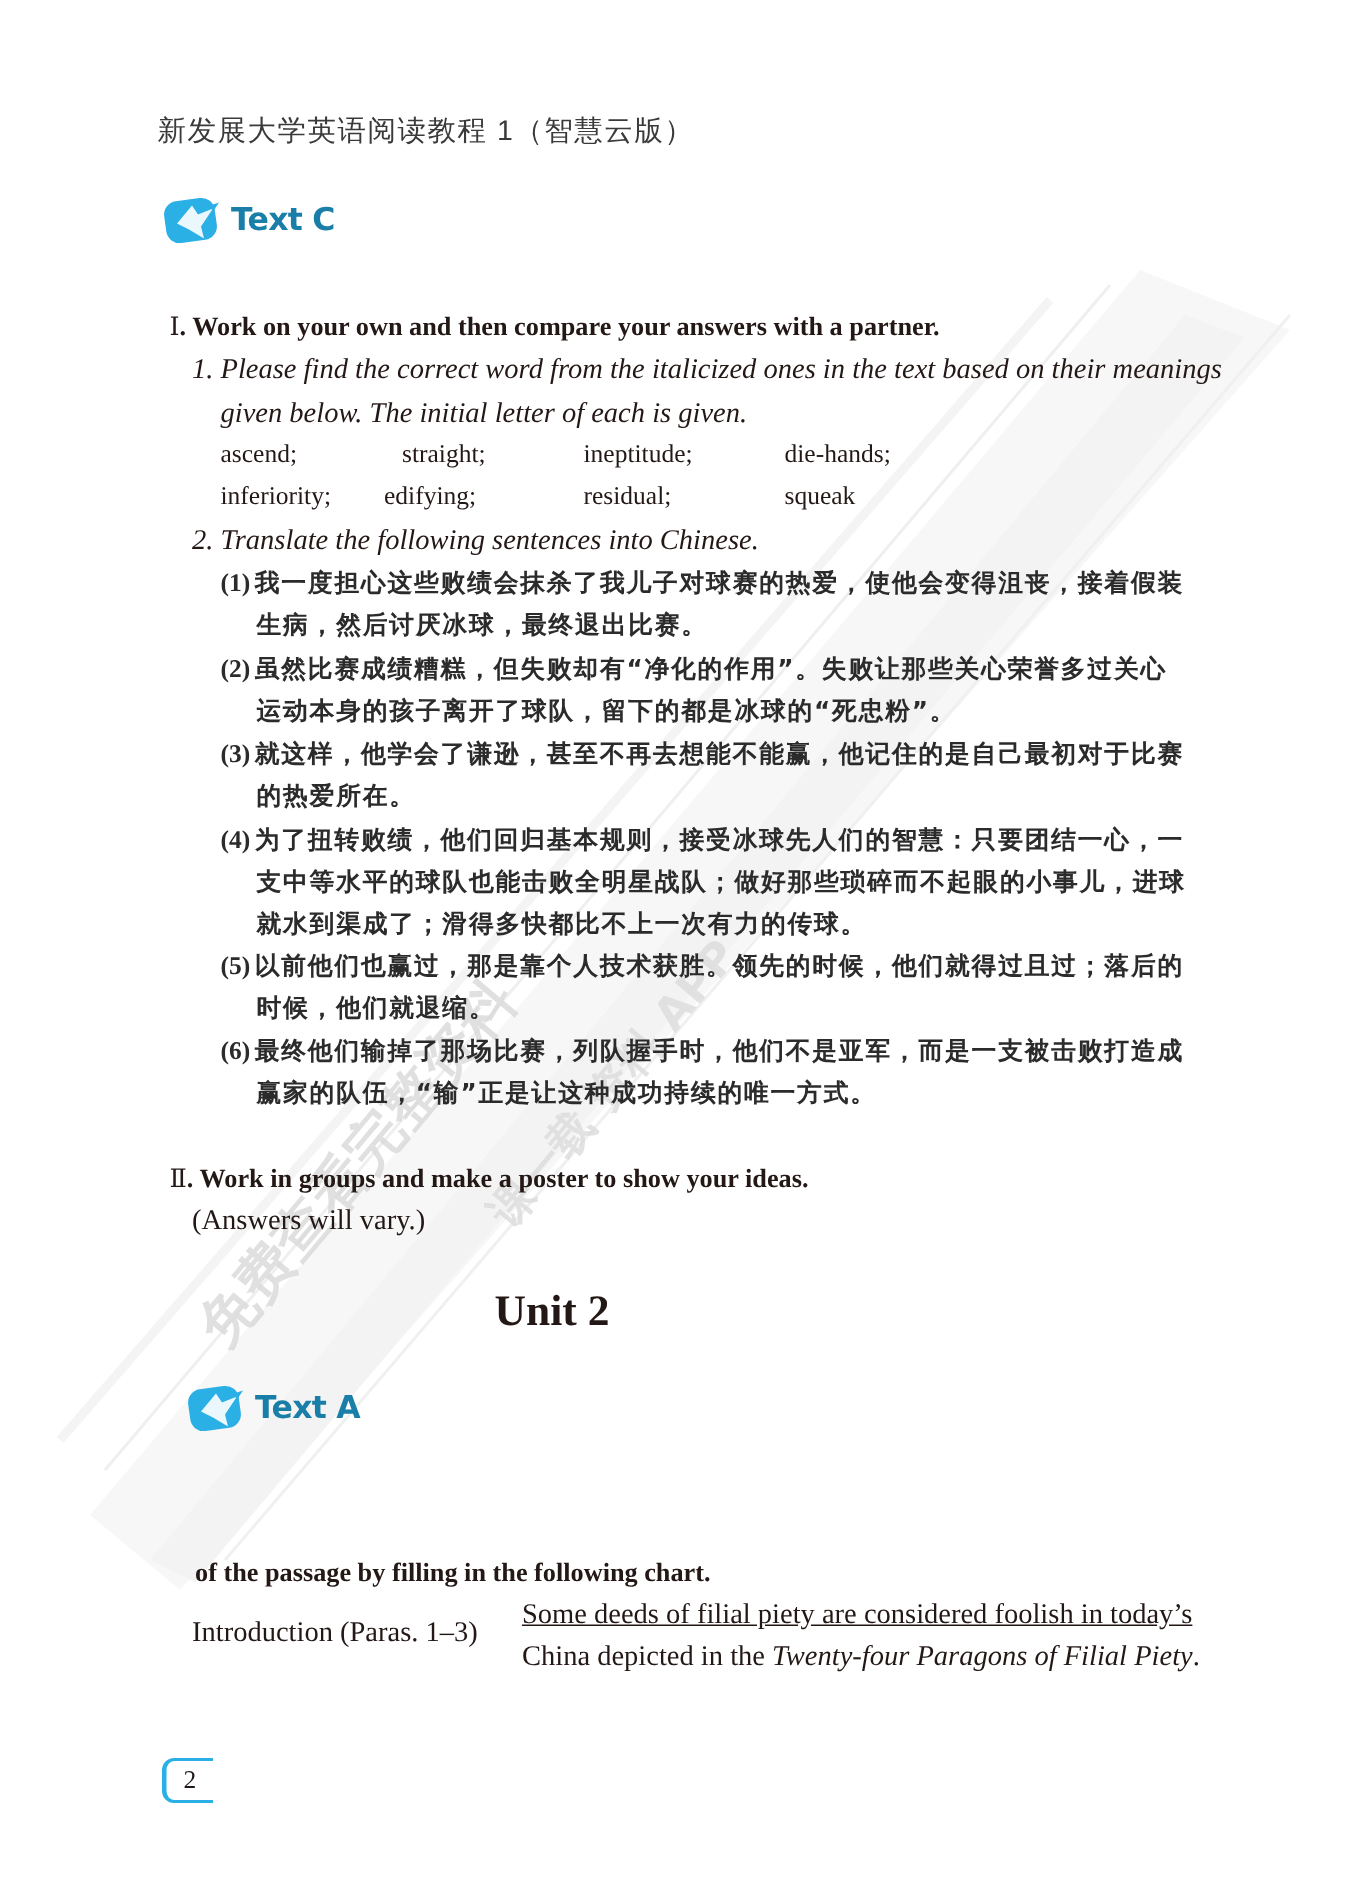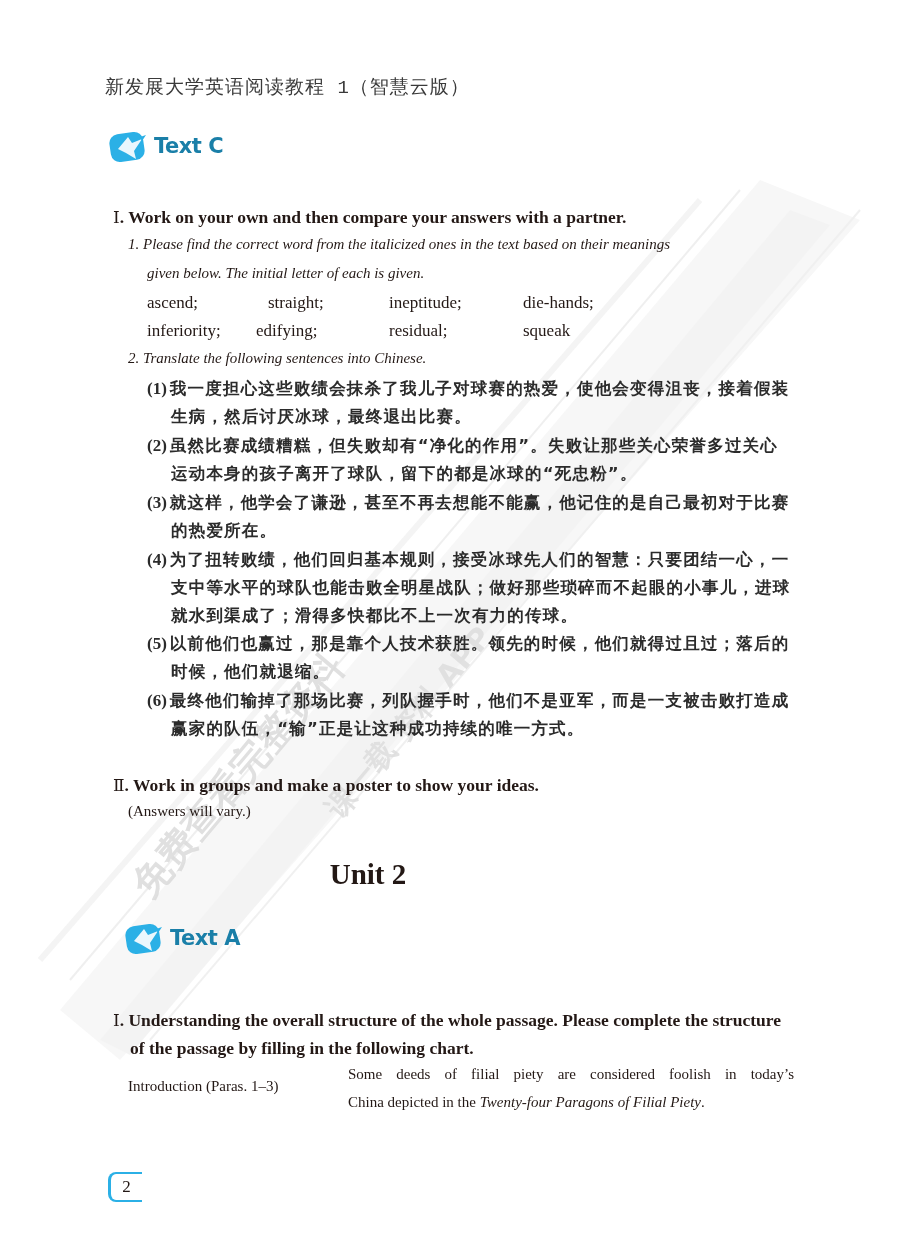--- a/index.html
+++ b/index.html
@@ -6,50 +6,50 @@
     body {
       width: 902px; height: 1257px; background: #ffffff; position: relative; overflow: hidden;
       font-family: "Liberation Serif", "DejaVu Serif", serif; color: #231815;
     }
     .watermark {
       position: absolute; left: 0; top: 0; width: 902px; height: 1257px; pointer-events: none; z-index: 0;
     }
     .page { position: absolute; left: 0; top: 0; width: 902px; height: 1257px; z-index: 1; }
     .running-head {
       position: absolute; left: 105px; top: 74px; font-size: 19px; letter-spacing: 1px; color: #3a3a3a;
-      font-family: Liberation Mono, monospace;
+      font-family: Liberation Sans, sans-serif;
     }
     .text-badge { position: absolute; display: flex; align-items: center; }
     .badge-icon { width: 42px; height: 34px; margin-right: 4px; }
     .badge-label {
       font-family: "DejaVu Sans", "Liberation Sans", sans-serif; font-weight: bold; color: #1a7fa8;
       font-size: 21px; letter-spacing: -0.5px;
     }
     .section-head {
       position: absolute; font-weight: bold; font-size: 17.5px; color: #231815; white-space: nowrap;
     }
     .roman { font-weight: normal; font-family: "DejaVu Serif", serif; font-size: 17px; }
-    .line { position: absolute; font-size: 15px; white-space: nowrap; color: #231815; }
+    .line { position: absolute; font-size: 19px; white-space: nowrap; color: #231815; }
     .ital { font-style: italic; }
     .word { position: absolute; font-size: 17px; }
     .zh {
       position: absolute; font-family: "DejaVu Sans", sans-serif; font-size: 16.5px; color: #2b2b2b;
       white-space: nowrap; letter-spacing: 1.2px; font-weight: bold;
     }
     .num { font-family: "Liberation Serif", serif; font-size: 17px; letter-spacing: 0; margin-right: 3px; }
     .unit-title {
       position: absolute; left: 0; width: 736px; top: 858px; text-align: center; font-weight: bold; font-size: 29px; color: #231815;
     }
     .page-number {
       position: absolute; left: 108px; top: 1172px; width: 34px; height: 30px;
       border-left: 3px solid #2bb0e6; border-top: 2px solid #2bb0e6; border-bottom: 2px solid #2bb0e6;
       border-radius: 8px 0 0 8px; box-sizing: border-box;
       display: flex; align-items: center; justify-content: center; font-size: 17px; color: #231815;
     }
-    .just { text-align: justify; text-align-last: justify; }
+    .just { text-align: justify; text-align-last: justify; text-decoration: underline; }
   </style>
 </head>
 <body>
 
 <svg class="watermark" viewBox="0 0 902 1257" xmlns="http://www.w3.org/2000/svg">
   <g opacity="0.55">
     <polygon points="60,1010 760,180 860,220 120,1060" fill="#f1f1f1"></polygon>
     <polygon points="100,1040 790,210 830,225 130,1055" fill="#ebebeb"></polygon>
     <line x1="70" y1="980" x2="740" y2="190" stroke="#e2e2e2" stroke-width="2"></line>
     <line x1="150" y1="1040" x2="860" y2="210" stroke="#e4e4e4" stroke-width="2"></line>
@@ -123,23 +123,20 @@
 
   <div class="text-badge" style="left:124px; top:921px;">
     <svg class="badge-icon" viewBox="0 0 42 34">
       <rect x="2" y="4" width="34" height="28" rx="9" fill="#2bb0e6" transform="rotate(-8 19 18)"></rect>
       <polygon points="10,20 20,8 24,14 34,10 26,22 28,30 18,24" fill="#ffffff" opacity="0.9"></polygon>
       <polygon points="28,2 32,8 38,6 34,12" fill="#2bb0e6"></polygon>
     </svg>
     <span class="badge-label">Text A</span>
   </div>
 
-  <div class="section-head" style="left:113px; top:1010px;">
-    <span class="roman">Ⅰ</span><span>. Understanding the overall structure of the whole passage. Please complete the structure</span>
-  </div>
   <div class="section-head" style="left:130px; top:1038px;">of the passage by filling in the following chart.</div>
 
   <div>
     <div class="line" style="left:128px; top:1066px;margin-top:12px;">Introduction (Paras. 1–3)</div>
     <div class="line just" style="left:348px; top:1066px; width:446px;">Some deeds of filial piety are considered foolish in today’s</div>
     <div class="line" style="left:348px; top:1094px;"><span>China depicted in the </span><span class="ital">Twenty-four Paragons of Filial Piety</span><span>.</span></div>
   </div>
 
   <div class="page-number">2</div>
 

